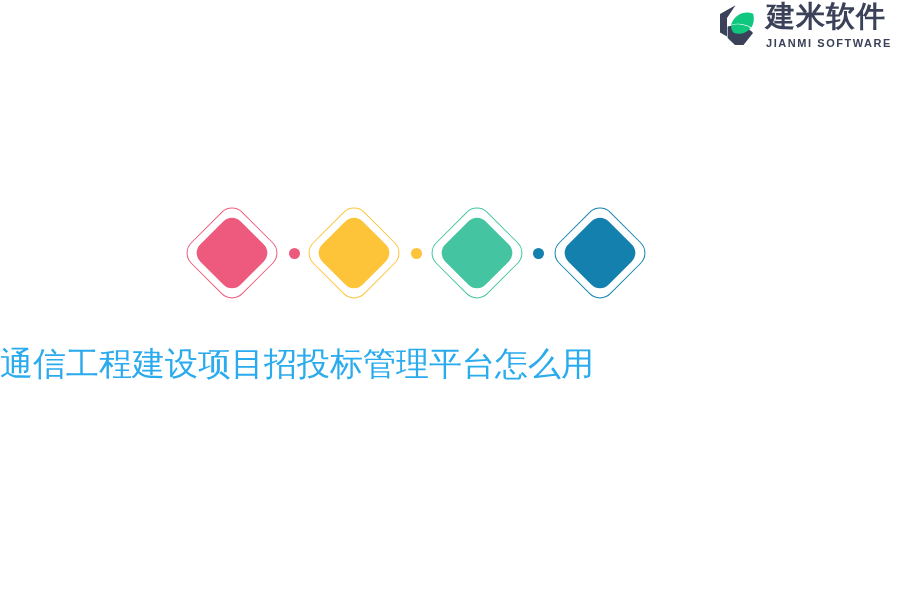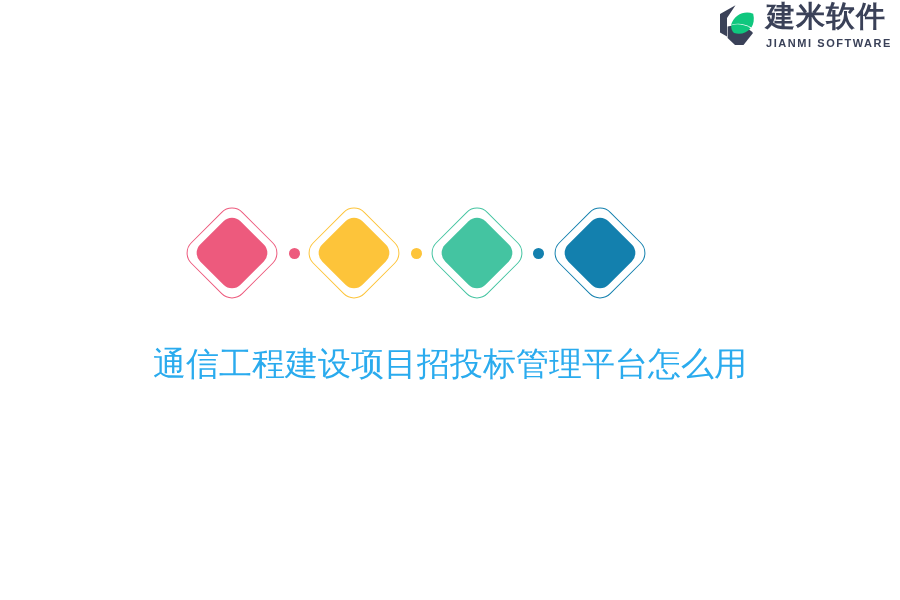--- a/index.html
+++ b/index.html
@@ -102,21 +102,21 @@
     border-radius: 50%;
     background: currentColor;
   }
 
   
   .title-block {
     position: absolute;
     left: 0;
     right: 0;
     top: 343px;
-    text-align: center;
+    text-align: left;
   }
   .title-line {
     font-family: "DejaVu Sans", "Liberation Sans", sans-serif;
     font-size: 33px;
     line-height: 41px;
     color: #2aabee;
     letter-spacing: 0px;
     white-space: nowrap;
   }
 </style>

